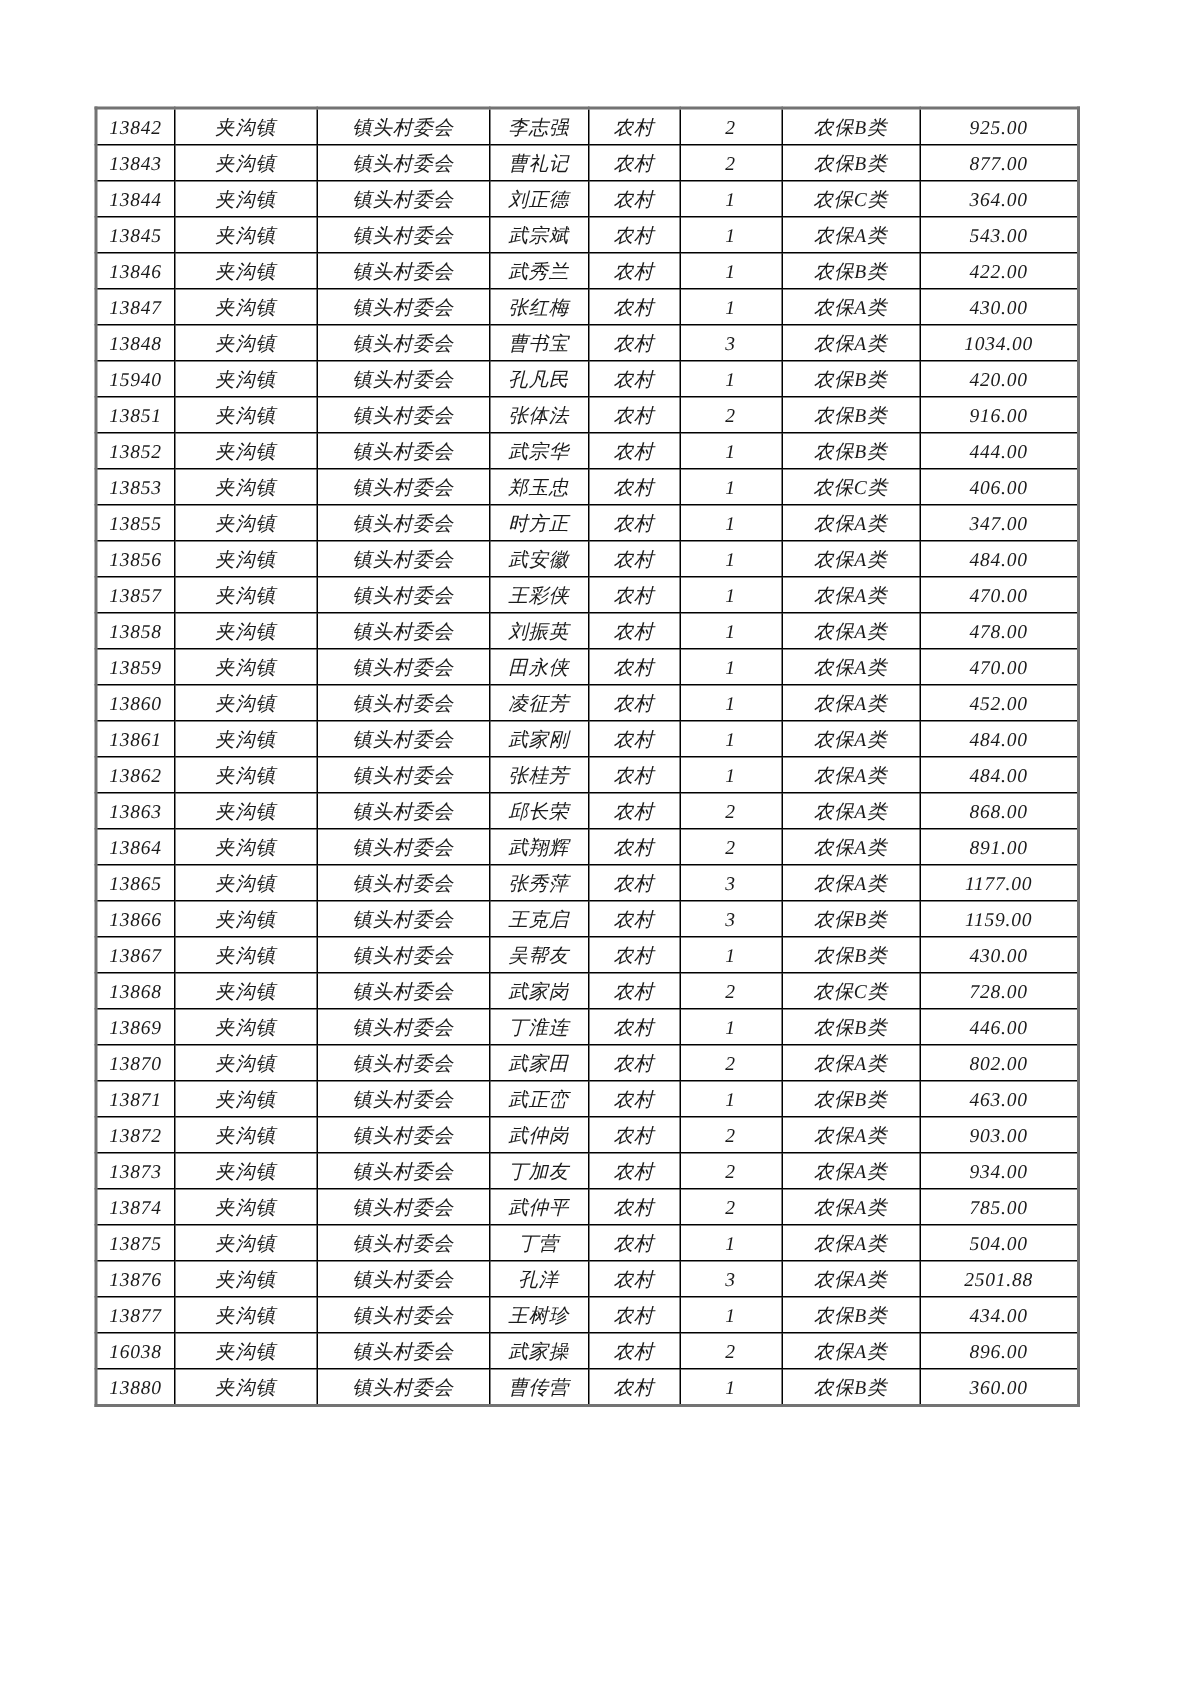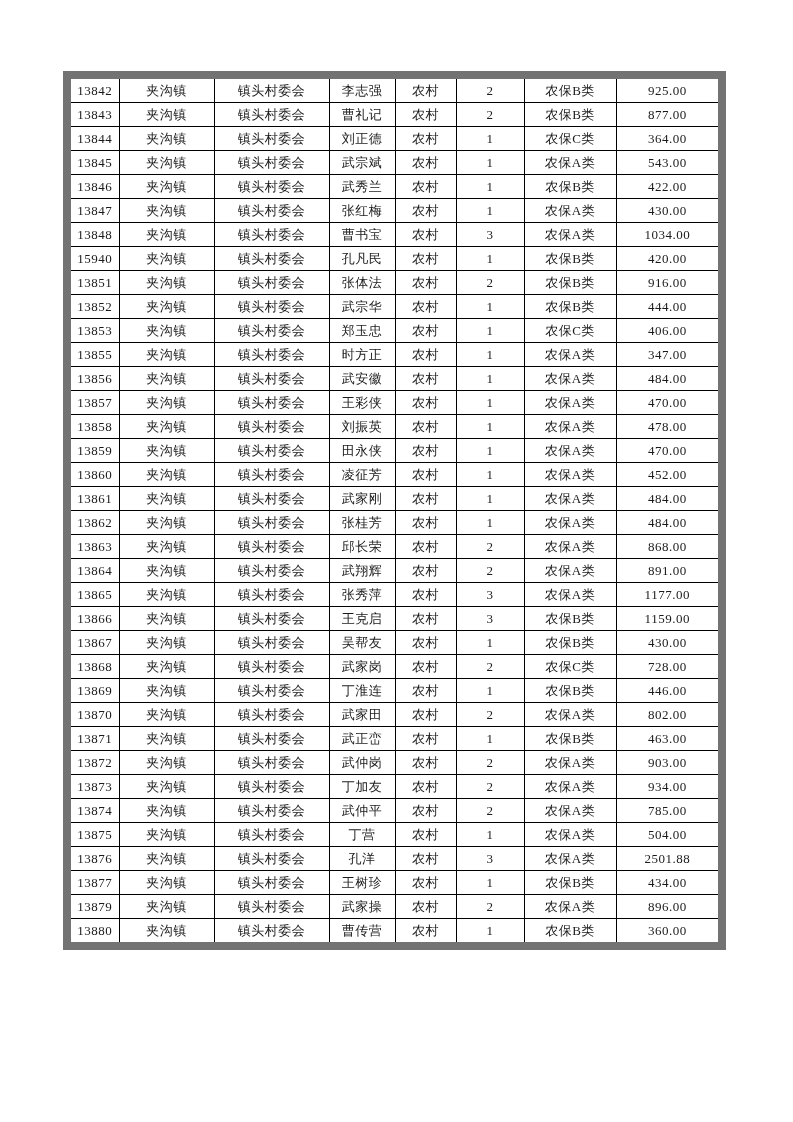--- a/index.html
+++ b/index.html
@@ -19,21 +19,22 @@
     inset: 0;
     background: #ffffff;
   }
   table.data-table {
     position: absolute;
     left: 63px;
     top: 71px;
     width: 655px;
     border-collapse: collapse;
     table-layout: fixed;
-    border: 8px solid #737373;
+    border: 2px solid #737373;
+    font-style: italic;
   }
   table.data-table td {
     border: 1px solid #000000;
     height: 23px;
     padding: 0 2px;
     text-align: center;
     vertical-align: middle;
     font-size: 13px;
     line-height: 1;
     white-space: nowrap;
@@ -394,21 +395,21 @@
           <td class="num">13877</td>
           <td>夹沟镇</td>
           <td>镇头村委会</td>
           <td>王树珍</td>
           <td>农村</td>
           <td class="num">1</td>
           <td>农保B类</td>
           <td class="num">434.00</td>
         </tr>
         <tr>
-          <td class="num">13879</td>
+          <td class="num">16038</td>
           <td>夹沟镇</td>
           <td>镇头村委会</td>
           <td>武家操</td>
           <td>农村</td>
           <td class="num">2</td>
           <td>农保A类</td>
           <td class="num">896.00</td>
         </tr>
         <tr>
           <td class="num">13880</td>

